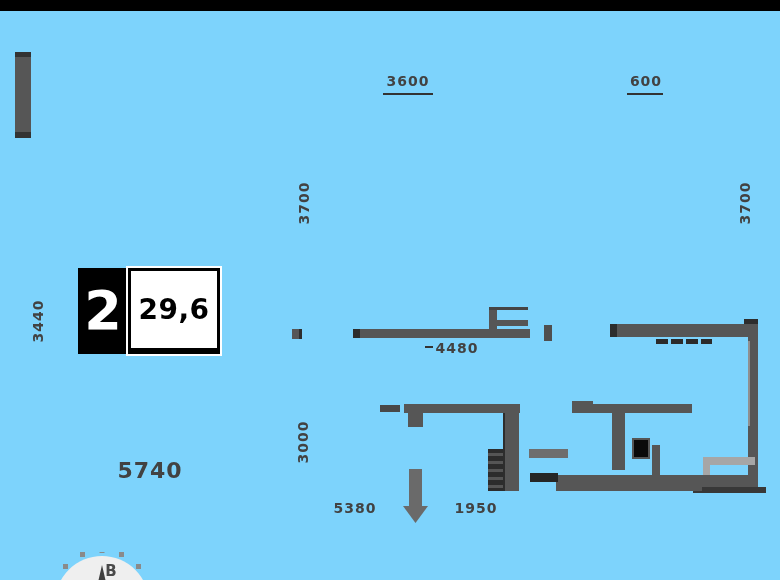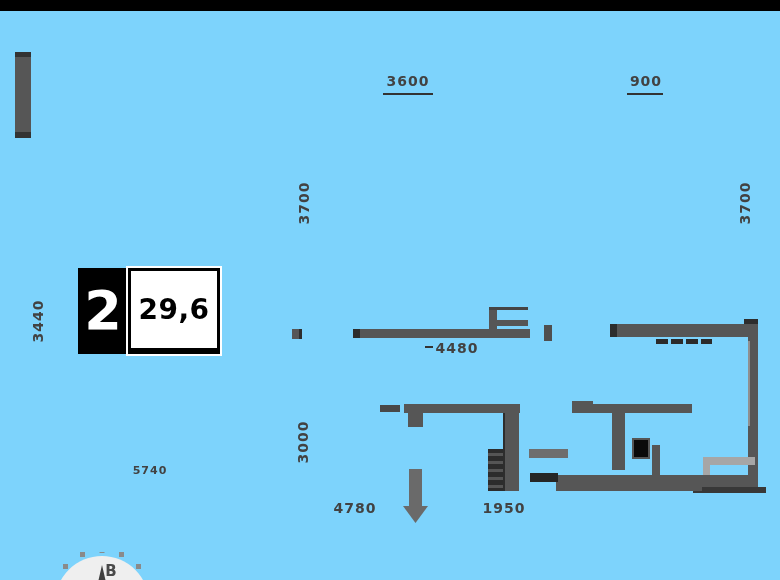--- a/index.html
+++ b/index.html
@@ -7,21 +7,21 @@
     position:relative;width:780px;height:580px;background:#7dd3fc;
     overflow:hidden;font-family:"DejaVu Sans",sans-serif;margin-top:11px;
   }
   svg{position:absolute;left:0;top:0;}
   .dim{
     position:absolute;color:#424242;font-size:14px;font-weight:700;
     letter-spacing:1px;white-space:nowrap;user-select:none;
   }
   .dim-h{transform:translate(-50%,-50%);}
   .dim-v{transform:translate(-50%,-50%) rotate(-90deg);}
-  .dim-big{font-size:11px;}
+  .dim-big{font-size:22px;}
   .info-box{
     position:absolute;left:78px;top:257px;height:86px;display:flex;
   }
   .rooms-cell{
     width:50px;height:86px;background:#000;color:#fff;
     display:flex;align-items:center;justify-content:center;
     font-size:54px;font-weight:700;line-height:1;
   }
   .areas-box{
     width:86px;height:80px;background:#fff;border:3px solid #000;
@@ -118,29 +118,29 @@
     </g>
 
     <g stroke="#333333" stroke-width="2">
       <line x1="383" y1="83" x2="433" y2="83"></line>
       <line x1="627" y1="83" x2="663" y2="83"></line>
       <line x1="425" y1="336" x2="433" y2="336"></line>
     </g>
   </svg>
 
   <div class="dim dim-h" style="left:408px;top:70px">3600</div>
-  <div class="dim dim-h" style="left:646px;top:70px">900</div>
+  <div class="dim dim-h" style="left:646px;top:70px">600</div>
   <div class="dim dim-v" style="left:304px;top:192px">3700</div>
   <div class="dim dim-v" style="left:745px;top:192px">3700</div>
   <div class="dim dim-v" style="left:38px;top:310px">3440</div>
   <div class="dim dim-h" style="left:457px;top:337px">4480</div>
   <div class="dim dim-v" style="left:303px;top:431px">3000</div>
   <div class="dim dim-h dim-big" style="left:150px;top:459px">5740</div>
-  <div class="dim dim-h" style="left:355px;top:497px">4780</div>
-  <div class="dim dim-h" style="left:504px;top:497px">1950</div>
+  <div class="dim dim-h" style="left:355px;top:497px">5380</div>
+  <div class="dim dim-h" style="left:476px;top:497px">1950</div>
 
   <div class="info-box">
     <div class="rooms-cell">2</div>
     <div class="areas-box">
       <div class="area-cell top">29,6</div>
     </div>
   </div>
 
   <div class="compass">
     <svg width="104" height="104" viewBox="0 0 104 104">

